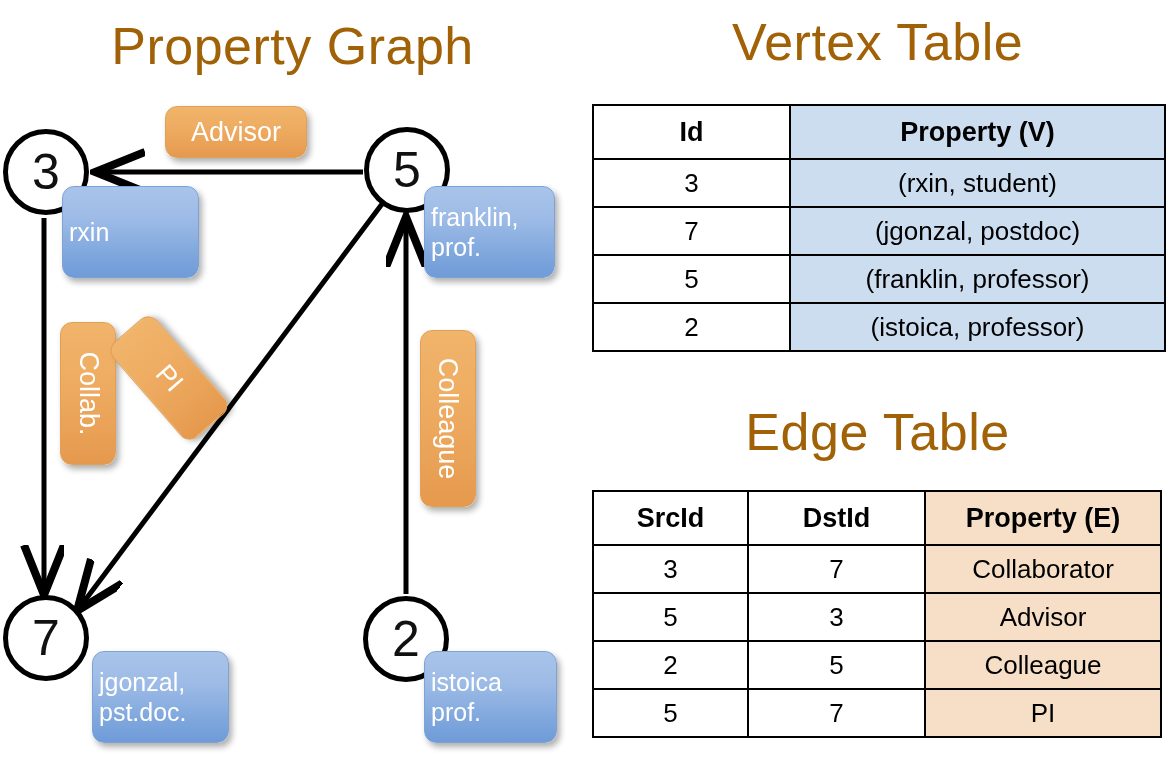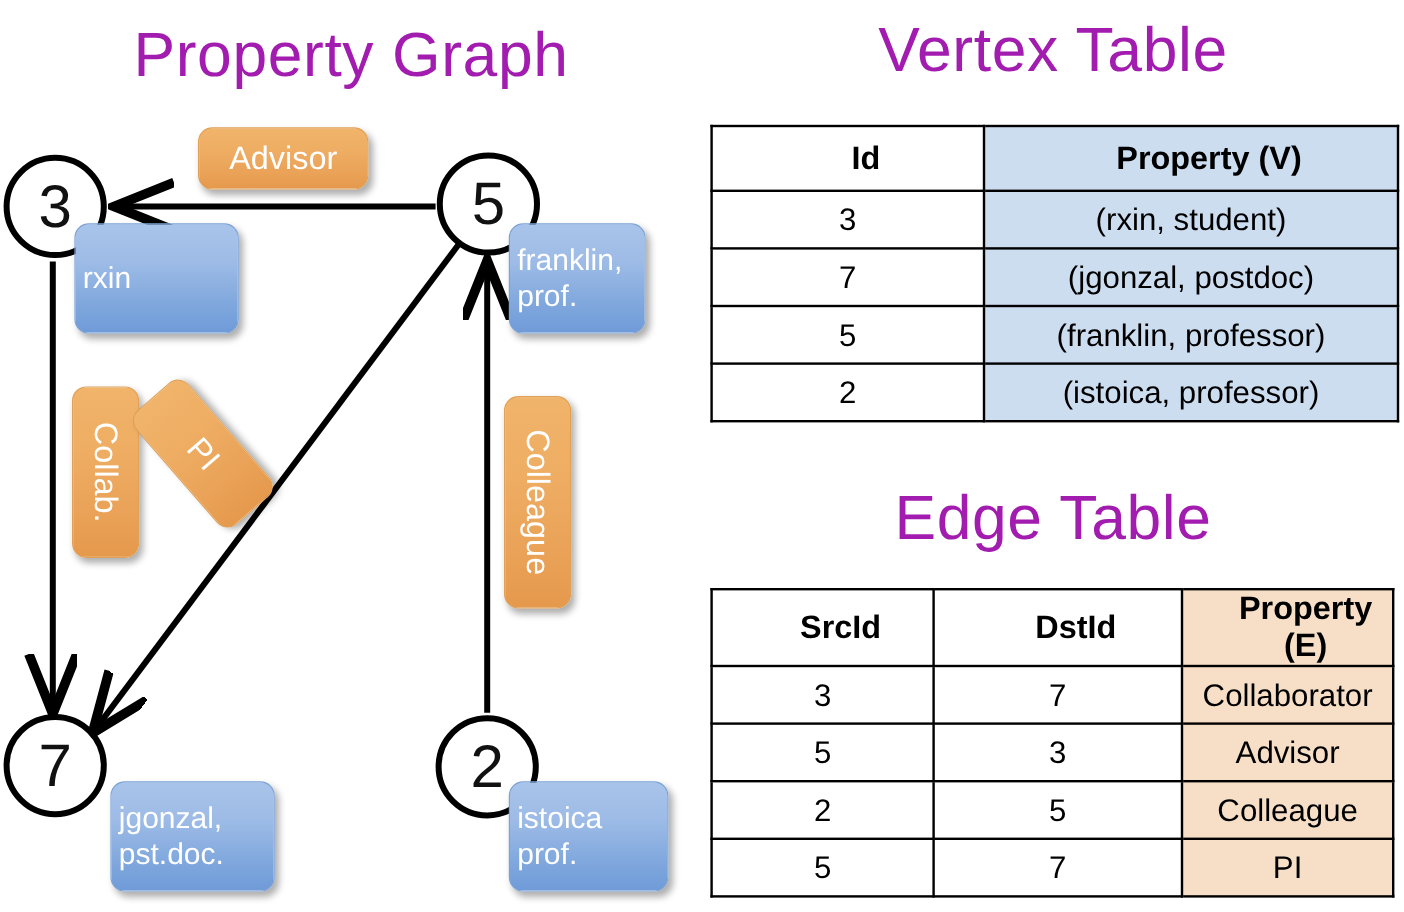--- a/index.html
+++ b/index.html
@@ -16,21 +16,21 @@
     color: #000;
   }
 
   
   .title {
     position: absolute;
     font-family: "Liberation Sans", sans-serif;
     font-weight: 300;
     font-size: 52px;
     letter-spacing: 0.5px;
-    color: #a21caf;
+    color: #a16207;
     white-space: nowrap;
     text-align: center;
   }
   #title-property-graph { left: 0;   top: 16px;  width: 585px; }
   #title-vertex-table   { left: 585px; top: 12px;  width: 585px; }
   #title-edge-table     { left: 585px; top: 402px; width: 585px; }
 
   
   #graph-panel {
     position: absolute;
@@ -85,21 +85,21 @@
     border: 1px solid #e0a056;
   }
   .prop-box .line {
     font-size: 25px;
     line-height: 1.22;
     padding-left: 6px;
     white-space: nowrap;
   }
 
   #box-rxin     { left:  62px; top: 186px; width: 137px; height: 92px; }
-  #box-franklin { left: 424px; top: 186px; width: 114px; height: 92px; }
+  #box-franklin { left: 424px; top: 186px; width: 131px; height: 92px; }
   #box-jgonzal  { left:  62px; top: 651px; width: 137px; height: 92px; margin-left: 30px; }
   #box-istoica  { left: 424px; top: 651px; width: 133px; height: 92px; }
 
   
   #label-advisor {
     left: 165px; top: 106px; width: 142px; height: 52px;
     align-items: center;
   }
   #label-advisor .line {
     font-size: 27px;
@@ -152,21 +152,20 @@
     text-align: center;
     font-weight: normal;
     font-size: 26px;
     color: #000;
     padding: 0;
   }
   table.grid thead th {
     font-weight: bold;
     font-size: 27px;
     height: 52px;
-    padding-left: 30px;
   }
   table.grid tbody td { height: 46px; }
 
   #vertex-table { left: 592px; top: 104px; width: 574px; }
   #vertex-table .col-id   { width: 195px; background: #ffffff; }
   #vertex-table .col-prop { background: #cdddf0; }
 
   #edge-table { left: 592px; top: 490px; width: 570px; border-radius: 11px; }
   #edge-table .col-src { width: 153px; background: #ffffff; }
   #edge-table .col-dst { width: 175px; background: #ffffff; }

